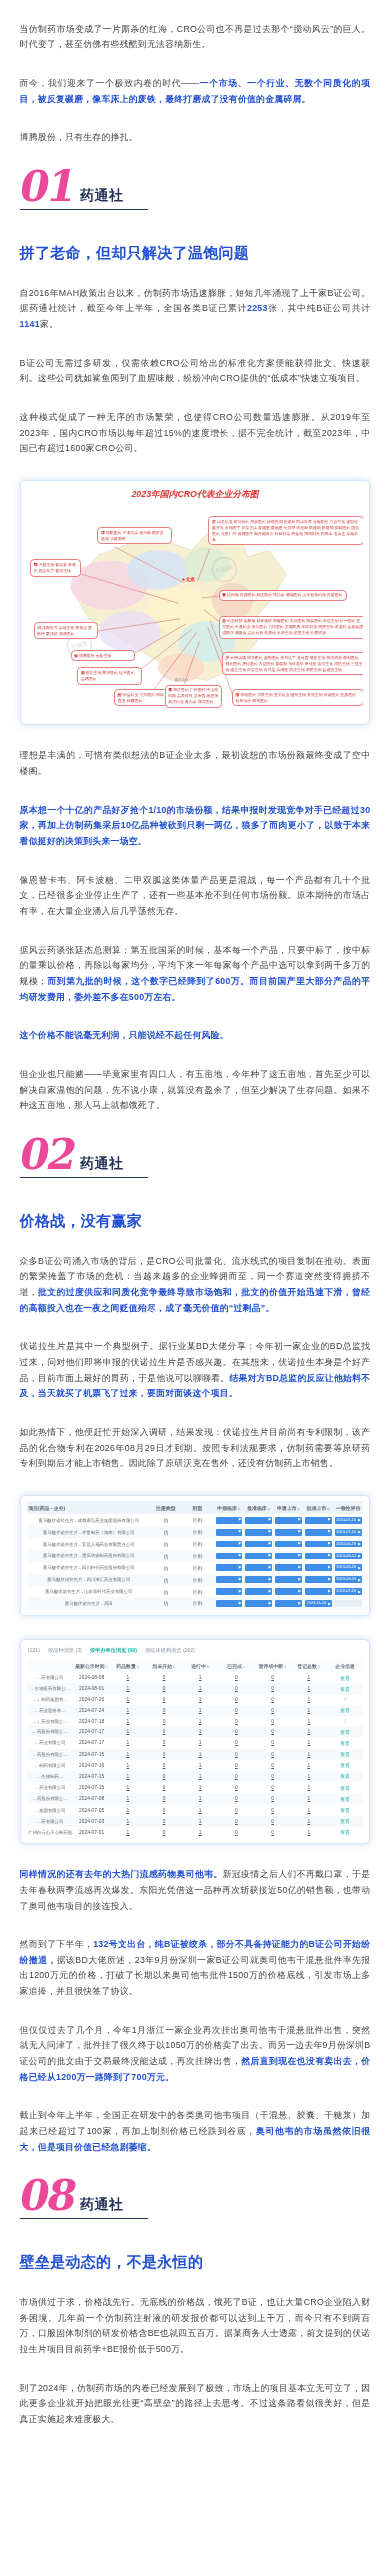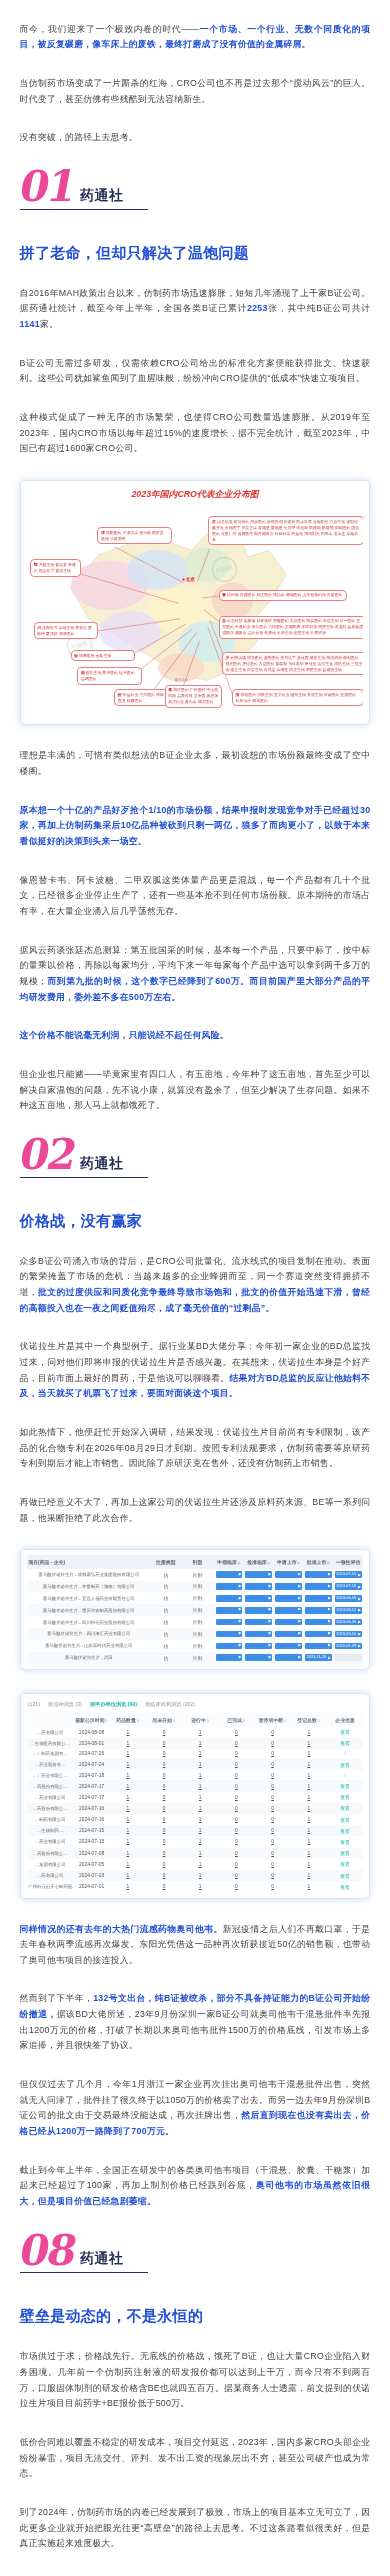--- a/index.html
+++ b/index.html
@@ -46,23 +46,23 @@
   table.t2 th{background:#fbfcfd;font-weight:700;color:#6a7480;}
   .sorticon{font-size:3.6px;color:#c3cbd2;margin-left:0.5px;}
   .numlink{text-decoration:underline;color:#555;cursor:pointer;}
   .view{color:#1cb5a3;cursor:pointer;}
   .slash{color:#9aa2aa;}
 </style>
 </head>
 <body>
 
 <div id="article">
+    <p class="para"><span class="run">当仿制药市场变成了一片厮杀的红海，CRO公司也不再是过去那个“搅动风云”的巨人。时代变了，甚至仿佛有些残酷到无法容纳新生。</span></p>
     <p class="para"><span class="run">而今，我们迎来了一个极致内卷的时代——</span><span class="run bb">一个市场、一个行业、无数个同质化的项目，被反复碾磨，像车床上的废铁，最终打磨成了没有价值的金属碎屑。</span></p>
-    <p class="para"><span class="run">当仿制药市场变成了一片厮杀的红海，CRO公司也不再是过去那个“搅动风云”的巨人。时代变了，甚至仿佛有些残酷到无法容纳新生。</span></p>
-    <p class="para"><span class="run">没有突破，的路径上去思考。</span></p>
+    <p class="para"><span class="run">博腾股份，只有生存的挣扎。</span></p>
     <div class="sec"><div class="sec-inner">
         <span class="sec-num">01</span>
         <span class="sec-brand">药通社</span>
       </div></div>
     <h2 class="sub">拼了老命，但却只解决了温饱问题</h2>
     <p class="para"><span class="run">自2016年MAH政策出台以来，仿制药市场迅速膨胀，短短几年涌现了上千家B证公司。据药通社统计，截至今年上半年，全国各类B证已累计</span><span class="run bb">2253</span><span class="run">张，其中纯B证公司共计</span><span class="run bb">1141</span><span class="run">家。</span></p>
     <p class="para"><span class="run">B证公司无需过多研发，仅需依赖CRO公司给出的标准化方案便能获得批文、快速获利。这些公司犹如鲨鱼闻到了血腥味般，纷纷冲向CRO提供的“低成本”快速立项项目。</span></p>
     <p class="para"><span class="run">这种模式促成了一种无序的市场繁荣，也使得CRO公司数量迅速膨胀。从2019年至2023年，国内CRO市场以每年超过15%的速度增长，据不完全统计，截至2023年，中国已有超过1600家CRO公司。</span></p>
     <div class="fig fig-map">
       <div class="map-title">2023年国内CRO代表企业分布图</div>
@@ -117,21 +117,20 @@
     <p class="para"><span class="run bb">这个价格不能说毫无利润，只能说经不起任何风险。</span></p>
     <p class="para"><span class="run">但企业也只能赌——毕竟家里有四口人，有五亩地，今年种了这五亩地，首先至少可以解决自家温饱的问题，先不说小康，就算没有盈余了，但至少解决了生存问题。如果不种这五亩地，那人马上就都饿死了。</span></p>
     <div class="sec"><div class="sec-inner">
         <span class="sec-num">02</span>
         <span class="sec-brand">药通社</span>
       </div></div>
     <h2 class="sub">价格战，没有赢家</h2>
     <p class="para"><span class="run">众多B证公司涌入市场的背后，是CRO公司批量化、流水线式的项目复制在推动。表面的繁荣掩盖了市场的危机：当越来越多的企业蜂拥而至，同一个赛道突然变得拥挤不堪，</span><span class="run bb">批文的过度供应和同质化竞争最终导致市场饱和，批文的价值开始迅速下滑，曾经的高额投入也在一夜之间贬值殆尽，成了毫无价值的“过剩品”。</span></p>
     <p class="para"><span class="run">伏诺拉生片是其中一个典型例子。据行业某BD大佬分享：今年初一家企业的BD总监找过来，问对他们即将申报的伏诺拉生片是否感兴趣。在其想来，伏诺拉生本身是个好产品，目前市面上最好的胃药，于是他说可以聊聊看。</span><span class="run bb">结果对方BD总监的反应让他始料不及，当天就买了机票飞了过来，要面对面谈这个项目。</span></p>
     <p class="para"><span class="run">如此热情下，他便赶忙开始深入调研，结果发现：伏诺拉生片目前尚有专利限制，该产品的化合物专利在2026年08月29日才到期。按照专利法规要求，仿制药需要等原研药专利到期后才能上市销售。因此除了原研沃克在售外，还没有仿制药上市销售。</span></p>
-    <p class="para"><span class="run">再做已经意义不大了，再加上这家公司的伏诺拉生片还涉及原料药来源、BE等一系列问题，他果断拒绝了此次合作。</span></p>
     <div class="fig">
       <table class="shot">
         <thead>
           <tr>
             <th class="nm" style="width: 36%;">项目(药品 - 企业)</th>
             <th style="width: 8%;">注册类型</th>
             <th style="width: 9%;">剂型</th>
             <th>申报临床<span class="chev">▶</span></th>
             <th>批准临床<span class="chev">▶</span></th>
             <th>申请上市<span class="chev">▶</span></th>
@@ -491,16 +490,15 @@
     <p class="para"><span class="run bb">同样情况的还有去年的大热门流感药物奥司他韦。</span><span class="run">新冠疫情之后人们不再戴口罩，于是去年春秋两季流感再次爆发。东阳光凭借这一品种再次斩获接近50亿的销售额，也带动了奥司他韦项目的接连投入。</span></p>
     <p class="para"><span class="run">然而到了下半年，</span><span class="run bb">132号文出台，纯B证被绞杀，部分不具备持证能力的B证公司开始纷纷撤退，</span><span class="run">据该BD大佬所述，23年9月份深圳一家B证公司就奥司他韦干混悬批件率先报出1200万元的价格，打破了长期以来奥司他韦批件1500万的价格底线，引发市场上多家追捧，并且很快签了协议。</span></p>
     <p class="para"><span class="run">但仅仅过去了几个月，今年1月浙江一家企业再次挂出奥司他韦干混悬批件出售，突然就无人问津了，批件挂了很久终于以1050万的价格卖了出去。而另一边去年9月份深圳B证公司的批文由于交易最终没能达成，再次挂牌出售，</span><span class="run bb">然后直到现在也没有卖出去，价格已经从1200万一路降到了700万元。</span></p>
     <p class="para"><span class="run">截止到今年上半年，全国正在研发中的各类奥司他韦项目（干混悬、胶囊、干糖浆）加起来已经超过了100家，再加上制剂价格已经跌到谷底，</span><span class="run bb">奥司他韦的市场虽然依旧很大，但是项目价值已经急剧萎缩。</span></p>
     <div class="sec"><div class="sec-inner">
         <span class="sec-num">08</span>
         <span class="sec-brand">药通社</span>
       </div></div>
     <h2 class="sub">壁垒是动态的，不是永恒的</h2>
     <p class="para"><span class="run">市场供过于求，价格战先行。无底线的价格战，饿死了B证，也让大量CRO企业陷入财务困境。几年前一个仿制药注射液的研发报价都可以达到上千万，而今只有不到两百万，口服固体制剂的研发价格含BE也就四五百万。据某商务人士透露，前文提到的伏诺拉生片项目目前药学+BE报价低于500万。</span></p>
-    <p class="para"><span class="run">低价合同难以覆盖不稳定的研发成本，项目交付延迟，2023年，国内多家CRO头部企业纷纷暴雷，项目无法交付、评判、发不出工资的现象层出不穷，甚至公司破产也成为常态。</span></p>
     <p class="para"><span class="run">到了2024年，仿制药市场的内卷已经发展到了极致，市场上的项目基本立无可立了，因此更多企业就开始把眼光往更“高壁垒”的路径上去思考。不过这条路看似很美好，但是真正实施起来难度极大。</span></p>
   </div>
 
 
 </body></html>

